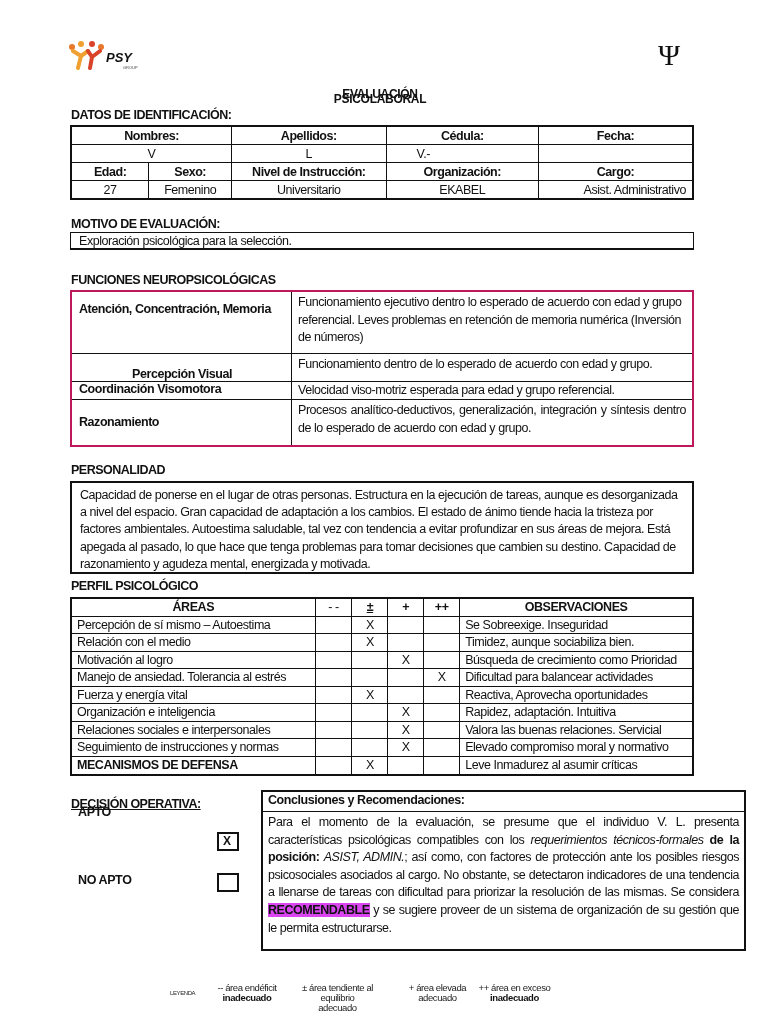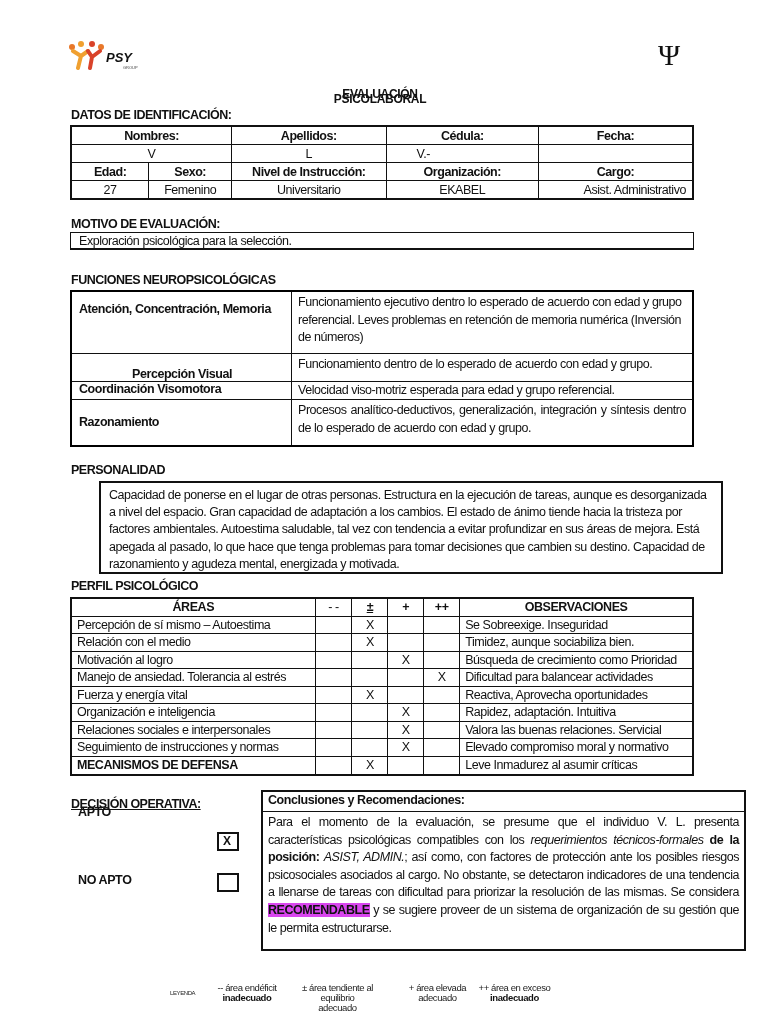--- a/index.html
+++ b/index.html
@@ -18,26 +18,26 @@
   table { border-collapse:collapse; font-family:"Liberation Sans", sans-serif; }
   td, th { border:1px solid #111; padding:0 6px; font-size:12.5px; letter-spacing:-0.45px; }
 
   .id-table { position:absolute; left:70px; top:125px; width:624px; border:2px solid #111; }
   .id-table td { height:17px; }
   .id-table .lbl { font-weight:bold; text-align:center; }
   .id-table .val { text-align:center; font-weight:normal; }
 
   .motivo-box { position:absolute; left:70px; top:232px; width:624px; height:18px; border:1.5px solid #111; border-bottom-width:2px; box-sizing:border-box; font-family:"Liberation Sans", sans-serif; font-size:12.5px; letter-spacing:-0.45px; padding:1px 8px; }
 
-  .neuro-table { position:absolute; left:70px; top:290px; width:624px; border:2px solid #000000; }
+  .neuro-table { position:absolute; left:70px; top:290px; width:624px; border:2px solid #be185d; }
   .neuro-table td { vertical-align:top; }
   .neuro-table td.area { width:206px; font-weight:bold; padding-left:7px; }
   .neuro-table td.desc { line-height:17.5px; padding:2px 6px; }
 
-  .perso-box { position:absolute; left:70px; top:481px; width:624px; height:93px; border:2px solid #111; box-sizing:border-box; font-family:"Liberation Sans", sans-serif; font-size:12.5px; letter-spacing:-0.45px; line-height:17.2px; padding:4px 8px;margin-left:29px; }
+  .perso-box { position:absolute; left:70px; top:481px; width:624px; height:93px; border:2px solid #111; box-sizing:border-box; font-family:"Liberation Sans", sans-serif; font-size:12.5px; letter-spacing:-0.45px; line-height:17.2px; padding:4px 8px; }
 
   .perfil-table { position:absolute; left:70px; top:597px; width:624px; border:2px solid #111; }
   .perfil-table td, .perfil-table th { height:16.5px; padding:0 5px; }
   .perfil-table th { font-weight:bold; text-align:center; }
   .perfil-table td.mark { text-align:center; }
   .perfil-table td.obs { padding-left:5px; }
 
   .decision-title { position:absolute; left:71px; top:797px; font-family:"Liberation Sans", sans-serif; font-weight:bold; font-size:12.5px; letter-spacing:-0.5px; text-decoration:underline; }
   .opt-label { position:absolute; left:78px; font-family:"Liberation Sans", sans-serif; font-weight:bold; font-size:12.5px; letter-spacing:-0.4px; }
   .chk { position:absolute; left:217px; width:22px; height:19px; border:2px solid #111; box-sizing:border-box; font-family:"Liberation Sans", sans-serif; font-weight:bold; font-size:12px; text-align:left; padding-left:4px; line-height:15px; }

